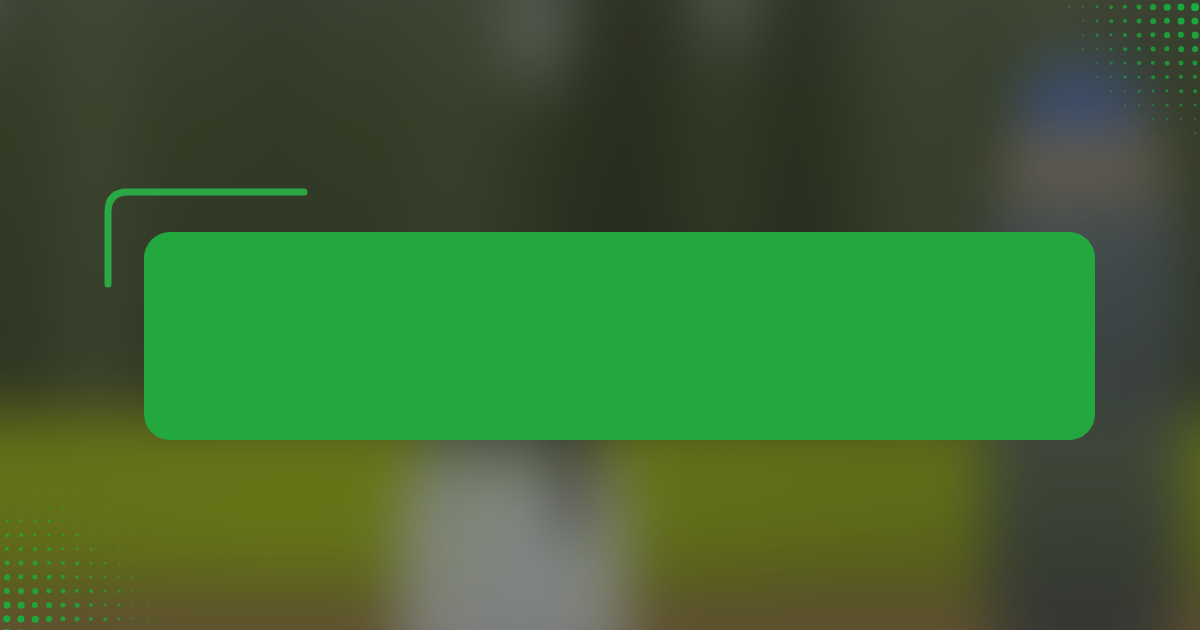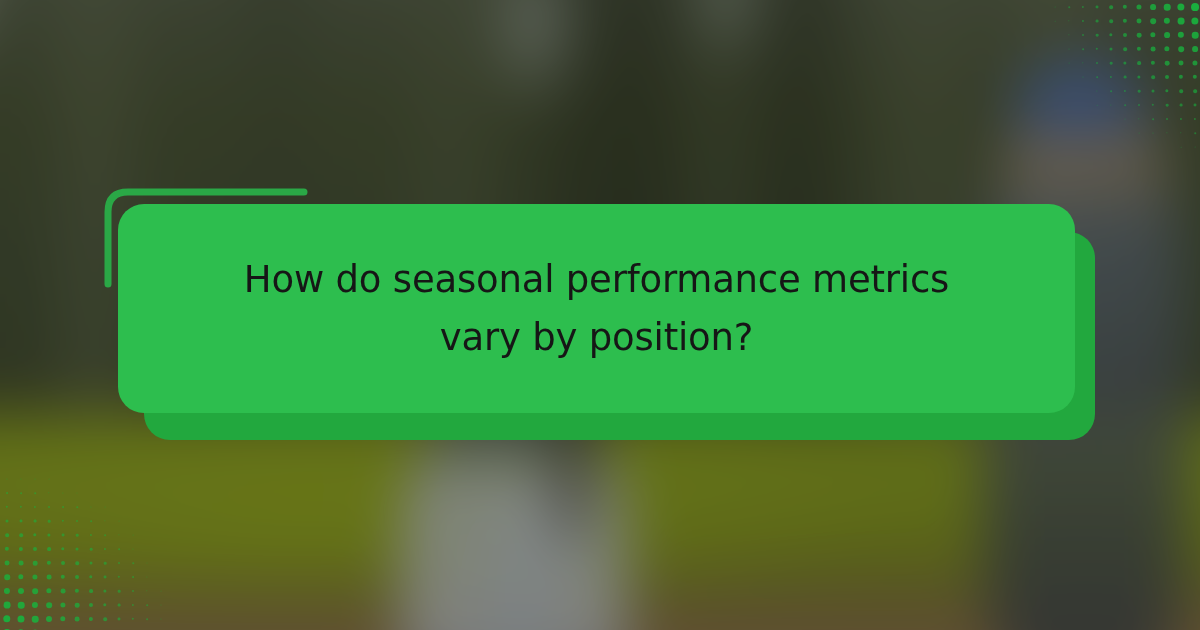--- a/index.html
+++ b/index.html
@@ -469,17 +469,14 @@
   </div>
 
   <div class="outline-frame">
     <svg width="210" height="100" viewBox="0 0 210 100" fill="none">
       <path d="M4 96 L4 24 Q4 4 24 4 L200 4" stroke="#2aa846" stroke-width="7" stroke-linecap="round" fill="none"></path>
     </svg>
   </div>
 
   <div class="card-back"></div>
 
-  <div class="card-front">
-    <h1 class="card-title">How do seasonal performance metrics vary by position?</h1>
-  </div>
 
 </div>
 
 </body></html>

